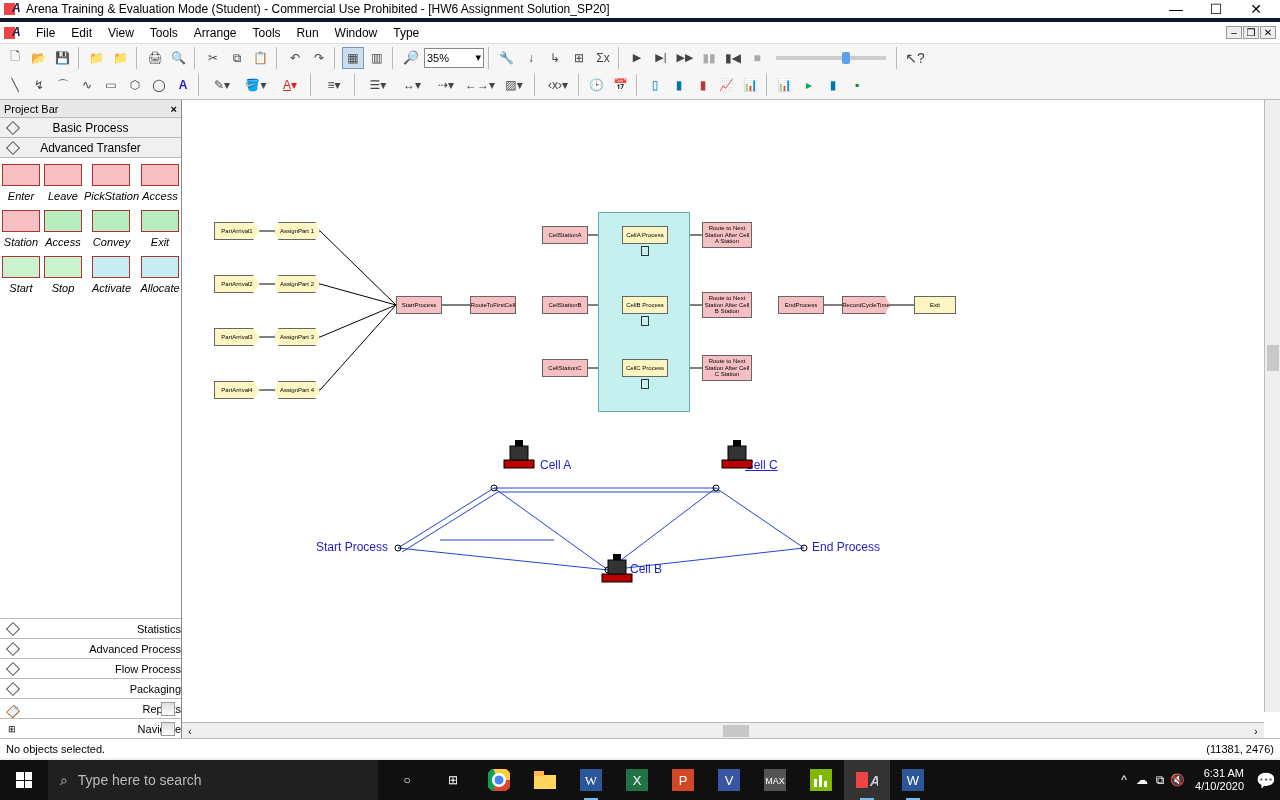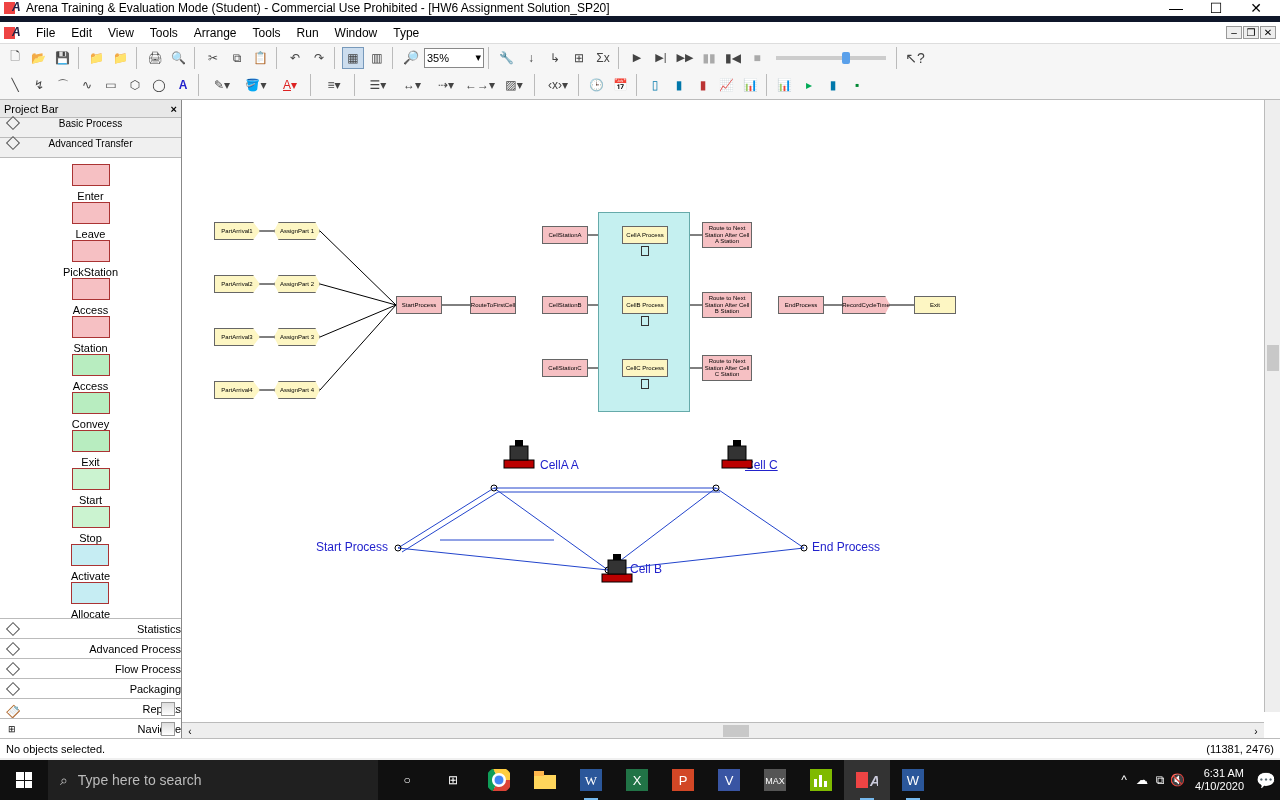--- a/index.html
+++ b/index.html
@@ -1,17 +1,17 @@
 <!DOCTYPE html>
 <html><head>
 <meta charset="utf-8">
 <style>
   * { box-sizing: border-box; margin: 0; padding: 0; }
   body { font-family: "Segoe UI", Tahoma, sans-serif; font-size: 12px; background: #f0f0f0; width: 1280px; height: 800px; overflow: hidden; position: relative; }
-  .titlebar { height: 22px; background: #fff; display: flex; align-items: center; padding: 0 4px; border-bottom: 6px solid #0f172a; }
+  .titlebar { height: 22px; background: #fff; display: flex; align-items: center; padding: 0 4px; border-bottom: 4px solid #0f172a; }
   .titlebar .app-icon { width: 18px; height: 16px; margin-right: 4px; display:inline-block; position:relative;}
   .titlebar .app-icon::before { content:''; position:absolute; left:0; top:2px; width:11px; height:12px; background:#e44; }
   .titlebar .app-icon::after { content:'A'; position:absolute; left:8px; top:0; font-weight:bold; font-style:italic; color:#224; font-size:12px; }
   .titlebar .title { flex: 1; }
   .titlebar .win-btn { width: 40px; height: 22px; text-align: center; line-height: 22px; font-size: 14px; }
   .menubar { height: 22px; background: #fff; display: flex; align-items: center; padding: 0 4px; border-bottom: 1px solid #ddd; }
   .menubar .app-icon { width: 18px; height: 16px; margin-right: 6px; display:inline-block; position:relative; }
   .menubar .app-icon::before { content:''; position:absolute; left:0; top:2px; width:11px; height:12px; background:#e44; }
   .menubar .app-icon::after { content:'A'; position:absolute; left:8px; top:0; font-weight:bold; font-style:italic; color:#224; font-size:12px; }
   .menubar .item{ padding: 0 8px; cursor:pointer; }
@@ -22,25 +22,25 @@
   .tb-btn{ width:22px; height:22px; border:1px solid transparent; display:inline-flex; align-items:center; justify-content:center; font-size:12px; color:#444; }
   .tb-sep{ width:4px; height:22px; border-left:1px solid #bbb; margin:0 2px;}
   .zoom-box{ height:20px; width:60px; border:1px solid #888; background:#fff; font-size:11px; padding:0 2px; display:flex; align-items:center; justify-content:space-between;}
   .slider{ width:110px; height:4px; background:#ccc; position:relative; margin:0 6px;}
   .slider .thumb{ position:absolute; top:-4px; left:60%; width:8px; height:12px; background:#5aa0ea; border-radius:2px;}
   .arrow-cursor{ font-size:14px;}
   .main{ display:flex; height:638px; }
   .sidebar{ width:182px; border-right:1px solid #888; background:#fff; display:flex; flex-direction:column;}
   .sidebar .pb-title{ height:18px; background:#e8e8e8; display:flex; align-items:center; padding:0 4px; font-size:11px; justify-content:space-between; border-bottom:1px solid #bbb;}
   .pb-title .x{ font-size:11px; font-weight:bold;}
-  .panel-header{ height:20px; background:#f0f0f0; display:flex; justify-content:center; border-bottom:1px solid #bbb; font-size:10px; cursor:pointer;}
+  .panel-header{ height:20px; background:#f0f0f0; display:flex; align-items:center; justify-content:center; border-bottom:1px solid #bbb; font-size:12px; cursor:pointer;}
   .panel-header .dia{ width:10px; height:10px; margin-right:28px; transform:rotate(45deg); border:1px solid #555; position:absolute; left:8px;}
   .panel-header{ position:relative;}
   .module-area{ flex:1; overflow-y:auto; padding:6px 0;}
-  .module-grid{ display:grid; grid-template-columns:1fr; gap:0 0; justify-items:center;}
+  .module-grid{ display:grid; grid-template-columns:1fr 1fr 1fr 1fr; gap:8px 0; justify-items:center;font-style:italic;}
   .module{ display:flex; flex-direction:column; align-items:center; cursor:move;}
   .module .shape{ width:38px; height:22px; border:1px solid #a33; }
   .pink{ background:#f6c0c3;}
   .green{ background:#b8edc0;}
   .lightgreen{ background:#cbf3d0;}
   .cyan{ background:#c6edf3;}
   .module .label{ font-size:11px; margin-top:4px;}
   .bottom-panels{}
   .bottom-panel{ height:20px; display:flex; align-items:center; justify-content:flex-end; border-top:1px solid #bbb; position:relative; font-size:11px; cursor:pointer;}
   .bottom-panel .dia{ width:10px; height:10px; margin-right:0; transform:rotate(45deg); border:1px solid #555; position:absolute; left:8px;}
@@ -381,21 +381,21 @@
         </g>
         <g stroke="#000" fill="none">
           <circle cx="216" cy="118" r="3"></circle>
           <circle cx="312" cy="58" r="3"></circle>
           <circle cx="426" cy="140" r="3"></circle>
           <circle cx="534" cy="58" r="3"></circle>
           <circle cx="622" cy="118" r="3"></circle>
         </g>
       </svg>
       <div class="netlabel" style="left:134px; top:440px;">Start Process</div>
-      <div class="netlabel" style="left:358px; top:358px;">CellA A</div>
+      <div class="netlabel" style="left:358px; top:358px;">Cell A</div>
       <div class="netlabel" style="left:448px; top:462px;">Cell B</div>
       <div class="netlabel" style="left:563px; top:358px;text-decoration:underline;">Cell C</div>
       <div class="netlabel" style="left:630px; top:440px;">End Process</div>
 
       <div class="machine" style="left:320px; top:340px;"><svg width="34" height="30">
             <rect x="2" y="20" width="30" height="8" fill="#b00" stroke="#000"></rect>
             <rect x="8" y="6" width="18" height="14" fill="#333" stroke="#000"></rect>
             <rect x="13" y="0" width="8" height="6" fill="#000"></rect>
           </svg></div>
       <div class="machine" style="left:538px; top:340px;"><svg width="34" height="30">

